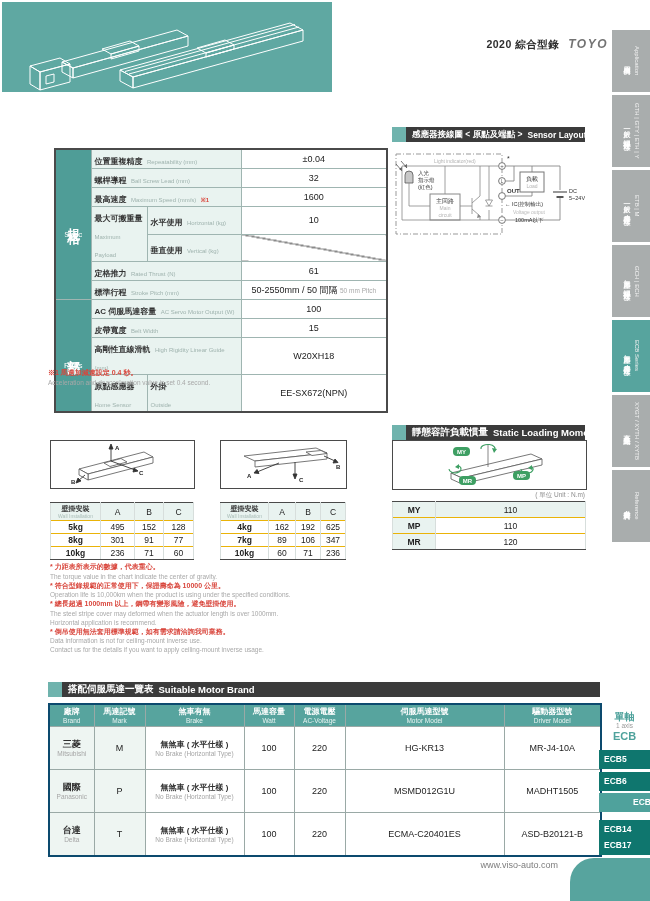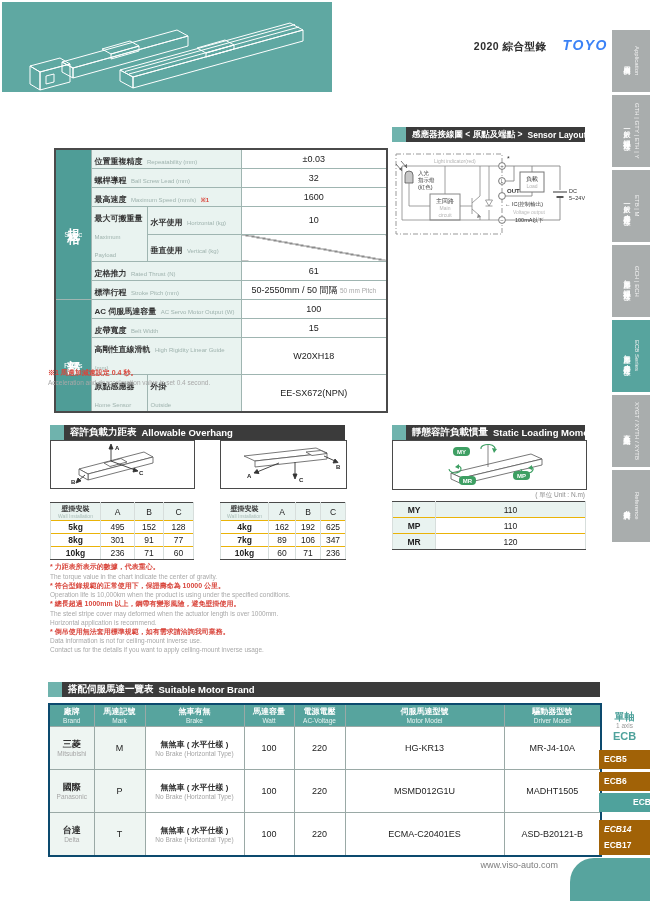--- a/index.html
+++ b/index.html
@@ -2,23 +2,23 @@
 <html><head>
 <meta charset="utf-8">
 <style>
   html,body{margin:0;padding:0;background:#fff;}
   .page{position:relative;width:650px;height:901px;background:#fff;font-family:"Liberation Sans",sans-serif;overflow:hidden;}
   .abs{position:absolute;}
 
   
   .band{left:2px;top:2px;width:330px;height:90px;background:#5fa8a2;}
 
-  .cat-line{top:37px;left:380px;width:228px;display:flex;justify-content:flex-end;align-items:baseline;}
+  .cat-line{top:37px;left:380px;width:228px;display:flex;justify-content:flex-end;align-items:baseline;gap:9px;}
   .cat-txt{font-size:10.5px;font-weight:bold;color:#2e2e2e;letter-spacing:0.5px;}
-  .logo{font-size:14px;font-weight:900;font-style:italic;color:#3b82f6;letter-spacing:1.5px;margin-left:16px;}
+  .logo{font-size:12px;font-weight:900;font-style:italic;color:#737373;letter-spacing:1.5px;}
   .phone{top:71px;left:330px;width:278px;text-align:right;font-size:14.5px;color:#3d3d3d;}
 
   
   .tab{position:absolute;left:612px;width:38px;background:#a9adad;display:flex;justify-content:center;align-items:center;}
   .tab.active{background:#57a49e;}
   .tab .tzh{writing-mode:vertical-rl;text-orientation:upright;color:#fff;font-size:7px;font-weight:bold;letter-spacing:1px;line-height:9px;}
   .tab .ten{writing-mode:vertical-rl;color:#f2f2f2;font-size:6px;margin-left:1px;line-height:7px;}
 
   
   .sec{display:flex;height:15px;}
@@ -68,21 +68,21 @@
   .motor-table td.tint{background:#eef5f2;}
   .b-zh{display:block;font-size:9px;font-weight:bold;color:#2e2e2e;line-height:11px;}
   .b-en{display:block;font-size:6.5px;color:#a5a5a5;line-height:8px;}
   .m-val{font-size:9px;color:#222;}
 
   
   .ecb-head{left:599px;top:711px;width:51px;text-align:center;}
   .eh-zh{display:block;font-size:10px;font-weight:bold;color:#4fa29c;line-height:11px;}
   .eh-en{display:block;font-size:6.5px;color:#9a9a9a;line-height:8px;}
   .eh-series{display:block;font-size:11px;font-weight:bold;color:#4fa29c;line-height:12px;}
-  .ecb-item{position:absolute;left:599px;width:51px;height:19px;background:#a16207;color:#fff;font-size:8.5px;font-weight:bold;line-height:19px;padding-left:5px;box-sizing:border-box;}
+  .ecb-item{position:absolute;left:599px;width:51px;height:19px;background:#0f766e;color:#fff;font-size:8.5px;font-weight:bold;line-height:19px;padding-left:5px;box-sizing:border-box;}
   .ecb-item.active{background:#4fa29c;}
 
   .url{top:860px;left:330px;width:228px;text-align:right;font-size:9px;color:#7d7d7d;}
   .corner{left:570px;top:858px;width:80px;height:43px;background:#57a49e;border-top-left-radius:24px;}
 
   svg text{font-family:"Liberation Sans",sans-serif;}
 </style>
 </head>
 <body>
 
@@ -158,21 +158,21 @@
         <col style="width:94px">
         <col style="width:146px">
       </colgroup>
     <tbody>
         <tr style="height:19px">
       <td class="grp" rowspan="7">
         <span class="grp-zh">規格</span>
         <span class="grp-en">Spec</span>
       </td>
       <td class="lbl" colspan="2"><span class="zl">位置重複精度</span> <span class="ze">Repeatability (mm)</span></td>
-      <td class="val">±0.03</td>
+      <td class="val">±0.04</td>
     </tr>
     <tr style="height:19px">
       <td class="lbl" colspan="2"><span class="zl">螺桿導程</span> <span class="ze">Ball Screw Lead (mm)</span></td>
       <td class="val">32</td>
     </tr>
     <tr style="height:19px">
       <td class="lbl" colspan="2"><span class="zl">最高速度</span> <span class="ze">Maximum Speed (mm/s)</span> <span class="mark">※1</span></td>
       <td class="val">1600</td>
     </tr>
     <tr style="height:19px">
@@ -291,27 +291,20 @@
       <text x="140" y="32.5" font-size="6" fill="#333" text-anchor="middle">負載</text>
       <text x="140" y="39.5" font-size="5" fill="#b4b4b4" text-anchor="middle">Load</text>
 
       <text x="115" y="45" font-size="6" font-weight="bold" fill="#333">OUT</text>
       <text x="113" y="57.5" font-size="5.5" fill="#333">← IC(控制輸出)</text>
       <text x="121" y="65.5" font-size="5" fill="#bcbcbc">Voltage output</text>
       <text x="123" y="73.5" font-size="5.5" fill="#333">100mA以下</text>
     </svg>
   </div>
 
-  <div class="abs sec" style="left:50px;top:425px;width:295px;">
-    <div class="sq"></div>
-    <div class="bar">
-      <span>容許負載力距表</span>
-      <span>Allowable Overhang</span>
-    </div>
-  </div>
 
   <div class="abs frame" style="left:50px;top:440px;width:143px;height:47px;">
     <svg width="140" height="44" viewBox="0 0 140 44">
       <g fill="#fff" stroke="#555" stroke-width="0.8">
         <polygon points="28,28 93,11 102,16 37,33"></polygon>
         <polygon points="37,33 102,16 102,22 37,39"></polygon>
         <polygon points="28,28 37,33 37,39 28,34"></polygon>
         <polygon points="53,22 70,17.5 76,21 59,25.5"></polygon>
       </g>
       <g stroke="#333" stroke-width="0.9" fill="#333">
@@ -594,20 +587,20 @@
     </table>
 
   <div class="abs ecb-head">
     <span class="eh-zh">單軸</span>
     <span class="eh-en">1 axis</span>
     <span class="eh-series">ECB</span>
   </div>
   <div class="ecb-item" style="top:750px;">ECB5</div>
   <div class="ecb-item" style="top:771.5px;">ECB6</div>
   <div class="ecb-item active" style="top:793px;padding-left:34px;">ECB10</div>
-  <div class="ecb-item" style="top:820px;font-style:italic;">ECB14</div>
+  <div class="ecb-item" style="top:820px;">ECB14</div>
   <div class="ecb-item" style="top:836px;">ECB17</div>
   <div class="ecb-item" style="top:857.5px;">ECB22</div>
 
   <div class="abs url">www.viso-auto.com</div>
   <div class="abs corner"></div>
 
 </div>
 
 </body></html>

